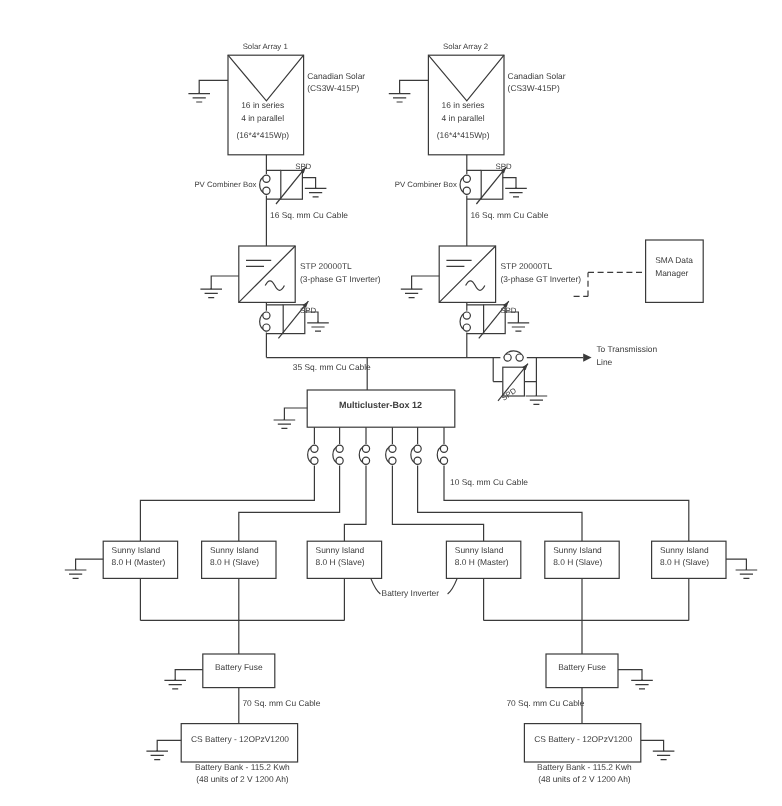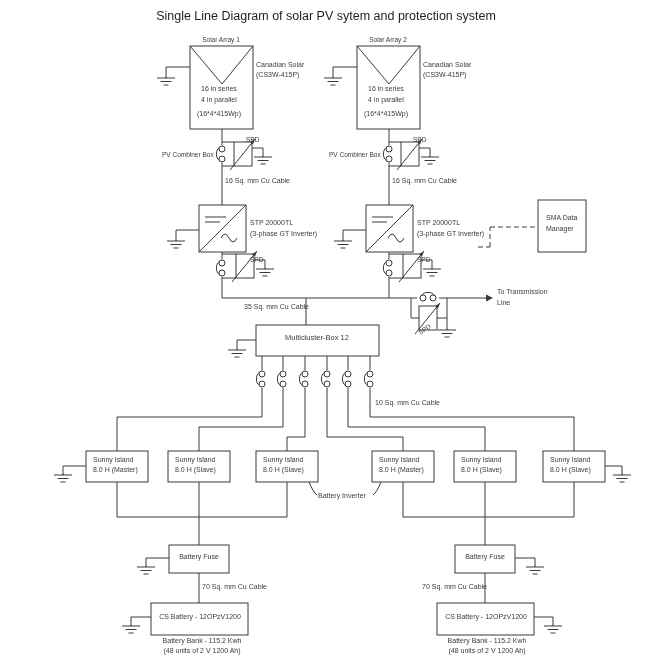--- a/index.html
+++ b/index.html
@@ -3,21 +3,21 @@
 <meta charset="utf-8">
 <style>
   html,body{margin:0;padding:0;background:#fff;}
   #stage{position:relative;width:652px;height:672px;background:#fff;overflow:hidden;
          font-family:"Liberation Sans",sans-serif;}
   #wires{position:absolute;left:0;top:0;}
   .lbl{position:absolute;font-size:7px;line-height:1.15;color:#3b3b3b;white-space:nowrap;}
   .sm{font-size:6.5px;}
   .c{transform:translateX(-50%);}
   .r{text-align:right;}
-  .b{font-weight:normal;}
+  .b{font-weight:bold;}
   .title{position:absolute;left:326px;top:9px;transform:translateX(-50%);
          font-size:12.5px;color:#1f1f1f;white-space:nowrap;}
   .rot{transform:rotate(-35deg);transform-origin:left top;}
 </style>
 </head>
 <body>
 
 <div id="stage">
 
 <svg id="wires" width="652" height="672" viewBox="0 0 652 672">
@@ -158,21 +158,20 @@
       <path d="M515,558 H535 V567"></path>
       <use href="#gnd" transform="translate(535,567)"></use>
       <path d="M485,573 V603"></path>
       <rect x="437" y="603" width="97" height="32" fill="#fff"></rect>
       <path d="M534,617 H553 V626"></path>
       <use href="#gnd" transform="translate(553,626)"></use>
     </g>
   </g>
 </svg>
 
-<div class="title">Single Line Diagram of solar PV sytem and protection system</div>
 
 <div class="lbl sm c" style="left:221px;top:36px">Solar Array 1</div>
 <div class="lbl" style="left:256px;top:61px">Canadian Solar</div>
 <div class="lbl" style="left:256px;top:71px">(CS3W-415P)</div>
 <div class="lbl" style="left:201px;top:85px">16 in series</div>
 <div class="lbl" style="left:201px;top:96px">4 in parallel</div>
 <div class="lbl" style="left:197px;top:110px">(16*4*415Wp)</div>
 <div class="lbl sm r" style="left:162px;top:151px;width:48px">PV Combiner Box</div>
 <div class="lbl sm" style="left:246px;top:136px">SPD</div>
 <div class="lbl" style="left:225px;top:177px">16 Sq. mm Cu Cable</div>

